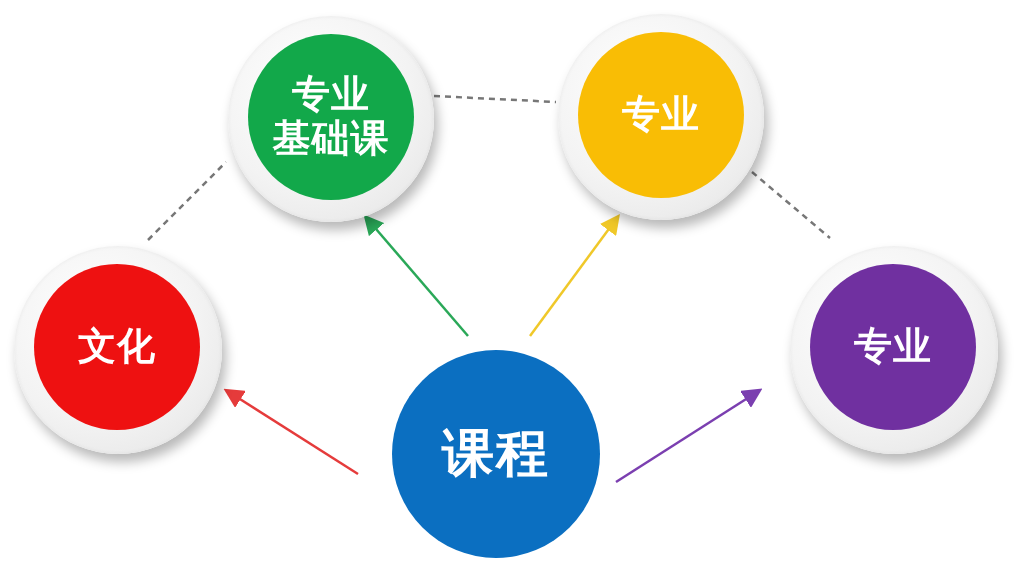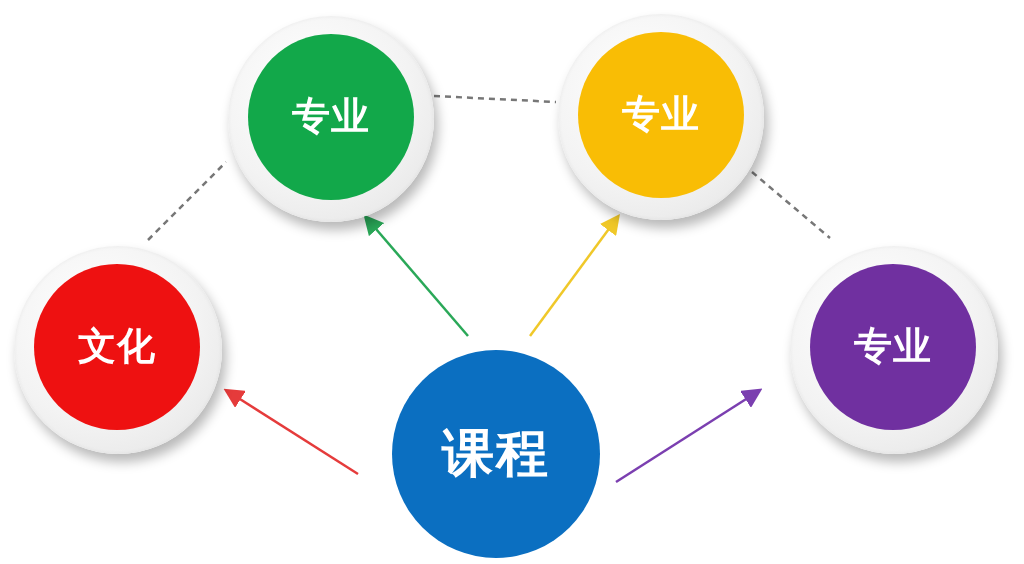--- a/index.html
+++ b/index.html
@@ -49,20 +49,21 @@
 </svg>
 
 <div class="ring" style="left:14px;top:246px;width:208px;height:208px;"></div>
 <div class="disc" style="left:34px;top:264px;width:166px;height:166px;background:#ee1111;gap:16px;">
   <span class="node-label">文化</span>
 </div>
 
 <div class="ring" style="left:228px;top:16px;width:206px;height:206px;"></div>
 <div class="disc" style="left:248px;top:34px;width:166px;height:166px;background:#12a84a;">
   <span class="node-label">专业</span>
+  <span class="node-label">基础课</span>
 </div>
 
 <div class="ring" style="left:558px;top:14px;width:206px;height:206px;"></div>
 <div class="disc" style="left:578px;top:32px;width:166px;height:166px;background:#f9bd05;">
   <span class="node-label">专业</span>
 </div>
 
 <div class="ring" style="left:790px;top:246px;width:208px;height:208px;"></div>
 <div class="disc" style="left:810px;top:264px;width:166px;height:166px;background:#7030a0;">
   <span class="node-label">专业</span>

